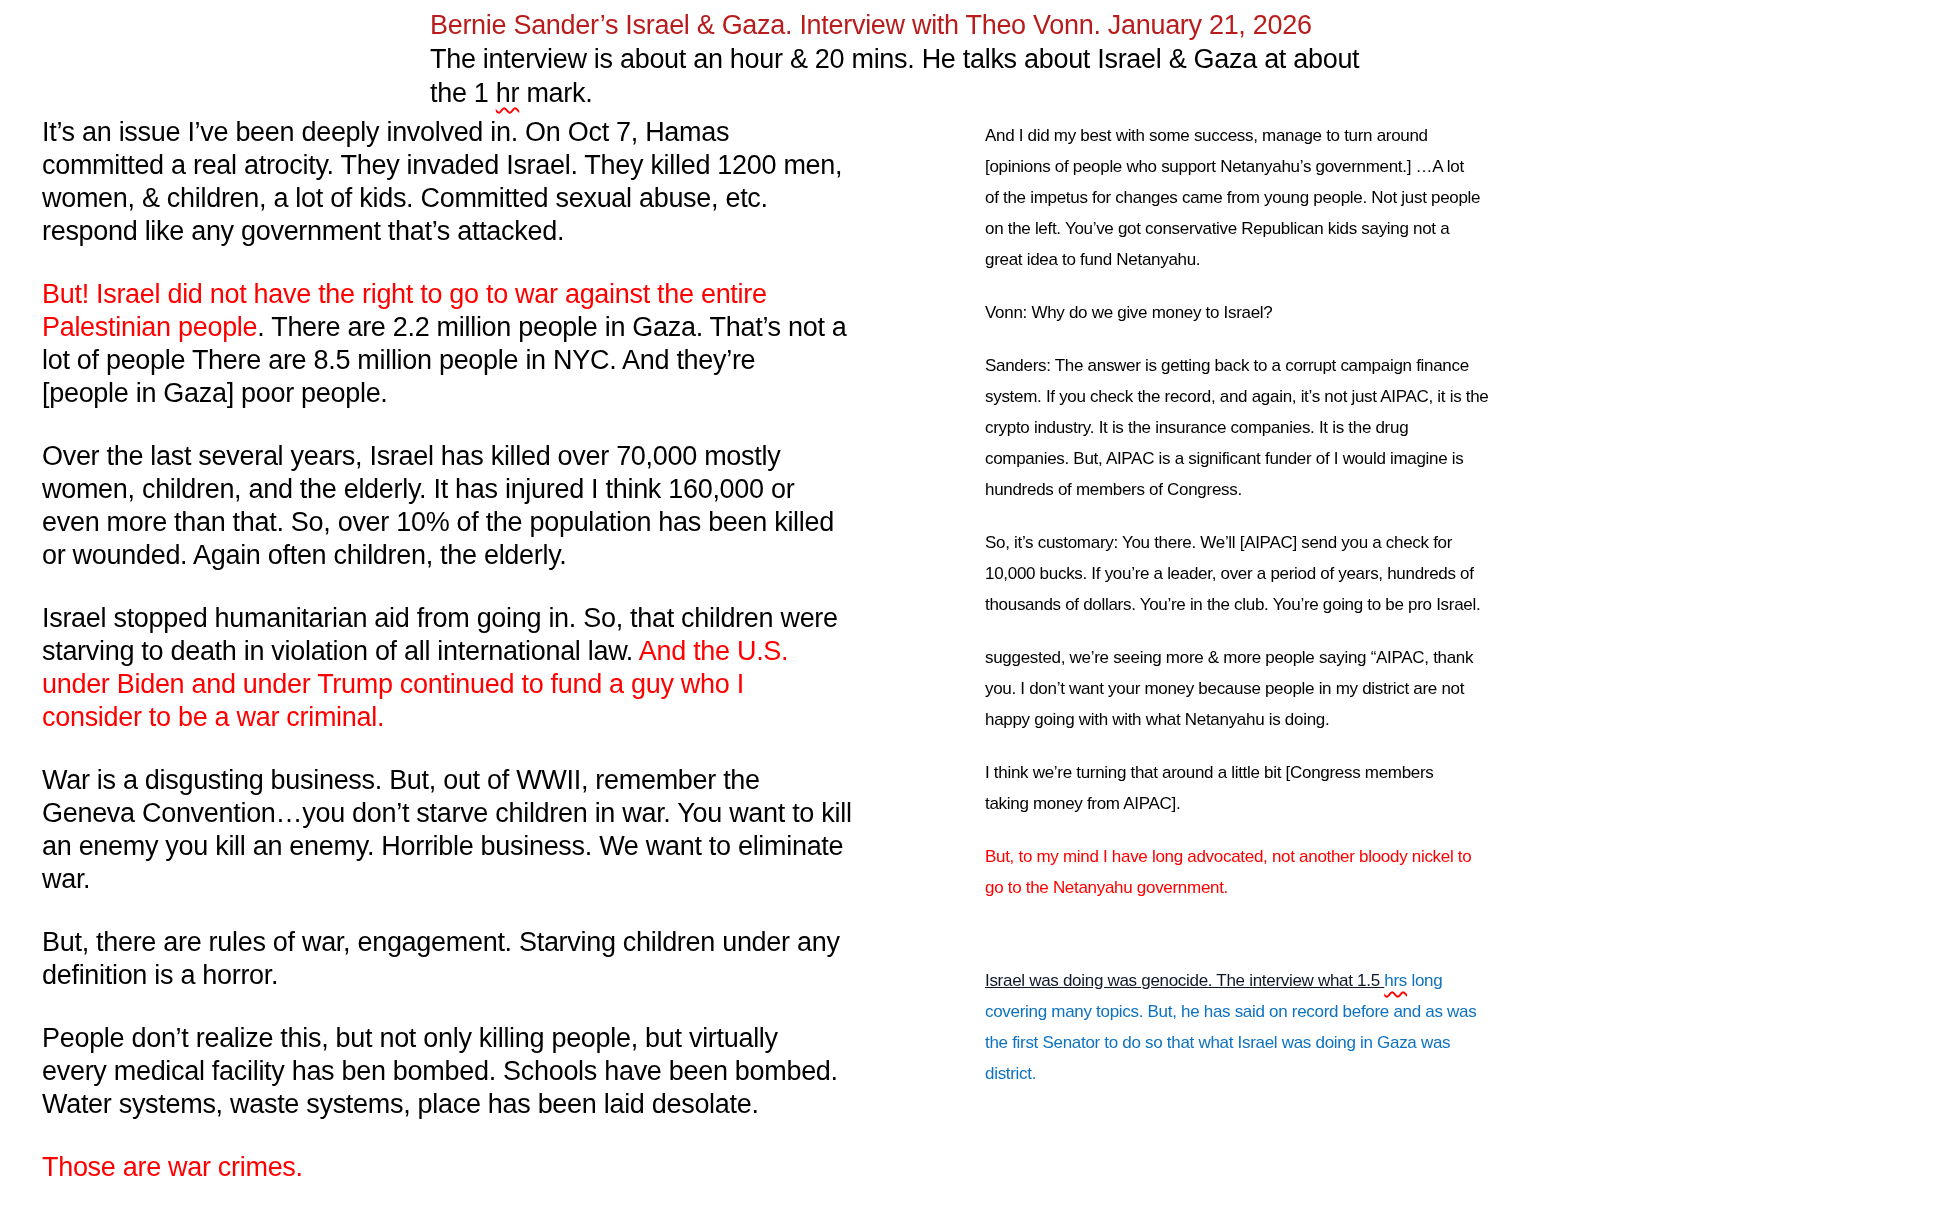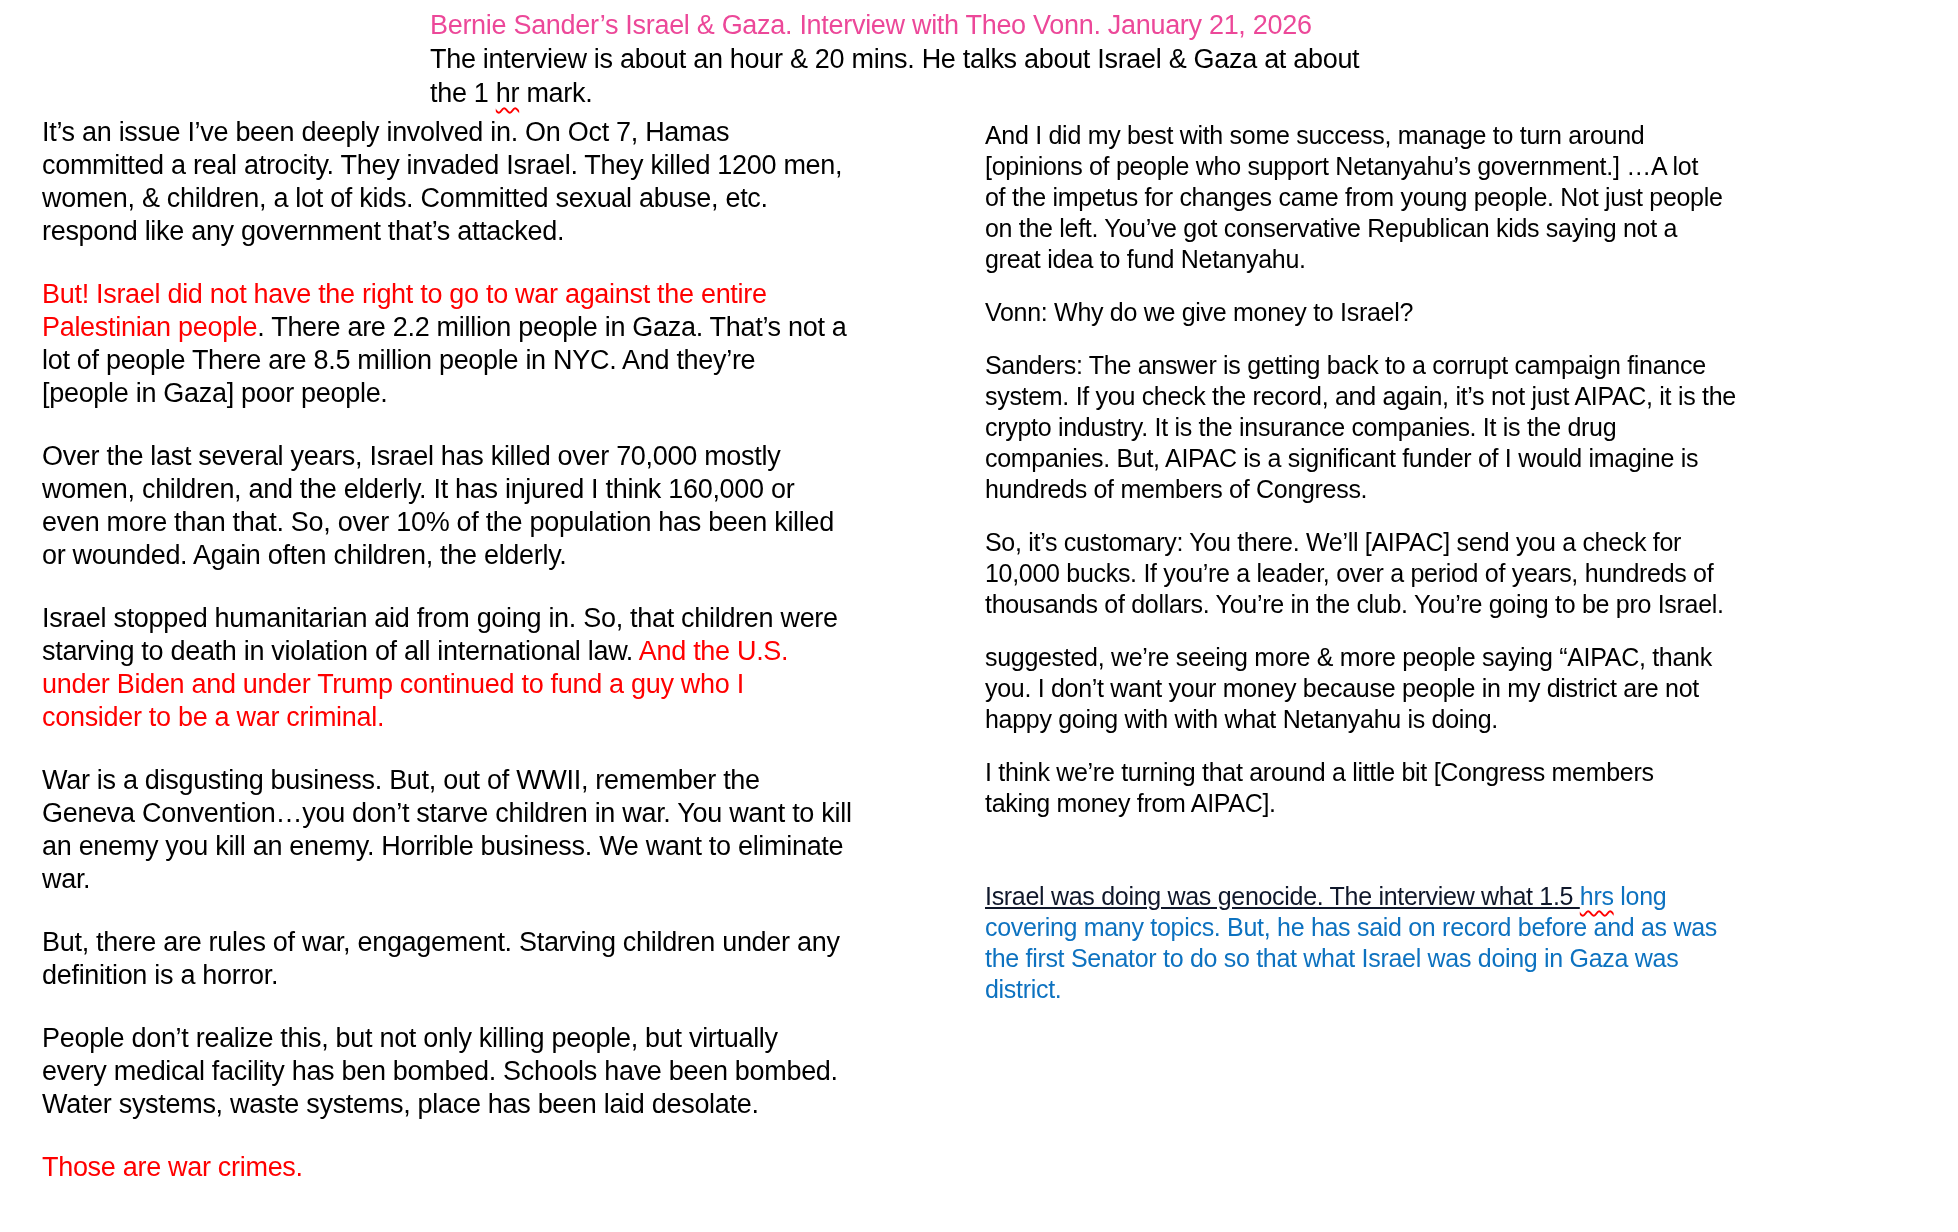--- a/index.html
+++ b/index.html
@@ -30,21 +30,21 @@
     left: 42px;
     top: 116px;
     width: 935px;
     font-size: 27px;
     line-height: 33px;
   }
   .col-right {
     left: 985px;
     top: 120px;
     width: 965px;
-    font-size: 25px;
+    font-size: 17px;
     line-height: 31px;
   }
   .para { margin: 0; }
   .col-left .para { margin-bottom: 30px; }
   .col-right .para { margin-bottom: 22px; }
   .title-block .para { margin-bottom: 0; }
   .para.extra-space { margin-top: 62px; }
   .line {
     white-space: pre;
     letter-spacing: -0.3px;
@@ -55,21 +55,21 @@
     text-decoration-thickness: 2px;
     text-underline-offset: 5px;
   }
 </style>
 </head>
 <body>
 
 <div class="slide-canvas">
   <div class="title-block">
       <div class="para">
-        <div class="line"><span style="color: #ec4899;">Bernie Sander’s Israel &amp; Gaza. Interview with Theo Vonn. January 21, 2026</span></div>
+        <div class="line"><span style="color: #b91c1c;">Bernie Sander’s Israel &amp; Gaza. Interview with Theo Vonn. January 21, 2026</span></div>
         <div class="line"><span style="color: rgb(0, 0, 0);">The interview is about an hour &amp; 20 mins. He talks about Israel &amp; Gaza at about</span></div>
         <div class="line"><span style="color: rgb(0, 0, 0);">the 1 </span><span class="sq" style="color: rgb(0, 0, 0); text-decoration-color: rgb(255, 0, 0);">hr</span><span style="color: rgb(0, 0, 0);"> mark.</span></div>
       </div>
     </div>
   <div class="col col-left">
       <div class="para">
         <div class="line"><span style="color: rgb(0, 0, 0);">It’s an issue I’ve been deeply involved in. On Oct 7, Hamas</span></div>
         <div class="line"><span style="color: rgb(0, 0, 0);">committed a real atrocity. They invaded Israel. They killed 1200 men,</span></div>
         <div class="line"><span style="color: rgb(0, 0, 0);">women, &amp; children, a lot of kids. Committed sexual abuse, etc.</span></div>
         <div class="line"><span style="color: rgb(0, 0, 0);">respond like any government that’s attacked.</span></div>
@@ -136,20 +136,24 @@
       </div>
       <div class="para">
         <div class="line"><span style="color: rgb(0, 0, 0);">suggested, we’re seeing more &amp; more people saying “AIPAC, thank</span></div>
         <div class="line"><span style="color: rgb(0, 0, 0);">you. I don’t want your money because people in my district are not</span></div>
         <div class="line"><span style="color: rgb(0, 0, 0);">happy going with with what Netanyahu is doing.</span></div>
       </div>
       <div class="para">
         <div class="line"><span style="color: rgb(0, 0, 0);">I think we’re turning that around a little bit [Congress members</span></div>
         <div class="line"><span style="color: rgb(0, 0, 0);">taking money from AIPAC].</span></div>
       </div>
+      <div class="para">
+        <div class="line"><span style="color: rgb(255, 0, 0);">But, to my mind I have long advocated, not another bloody nickel to</span></div>
+        <div class="line"><span style="color: rgb(255, 0, 0);">go to the Netanyahu government.</span></div>
+      </div>
       <div class="para extra-space">
         <div class="line"><span style="color: #0f172a; text-decoration: underline;">Israel was doing was genocide. The interview what 1.5 </span><span class="sq" style="color: rgb(13, 114, 192); text-decoration-color: rgb(255, 0, 0);">hrs</span><span style="color: rgb(13, 114, 192);"> long</span></div>
         <div class="line"><span style="color: rgb(13, 114, 192);">covering many topics. But, he has said on record before and as was</span></div>
         <div class="line"><span style="color: rgb(13, 114, 192);">the first Senator to do so that what Israel was doing in Gaza was</span></div>
         <div class="line"><span style="color: rgb(13, 114, 192);">district.</span></div>
       </div>
     </div>
 </div>
 
 </body></html>

